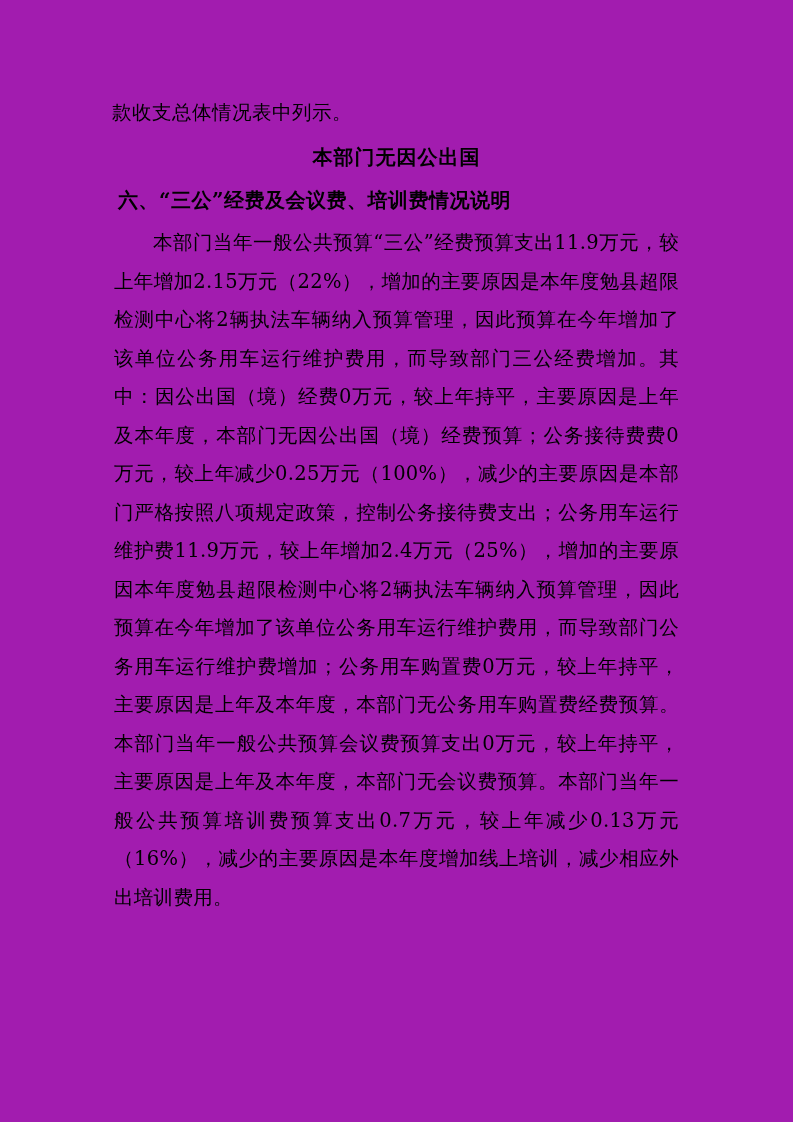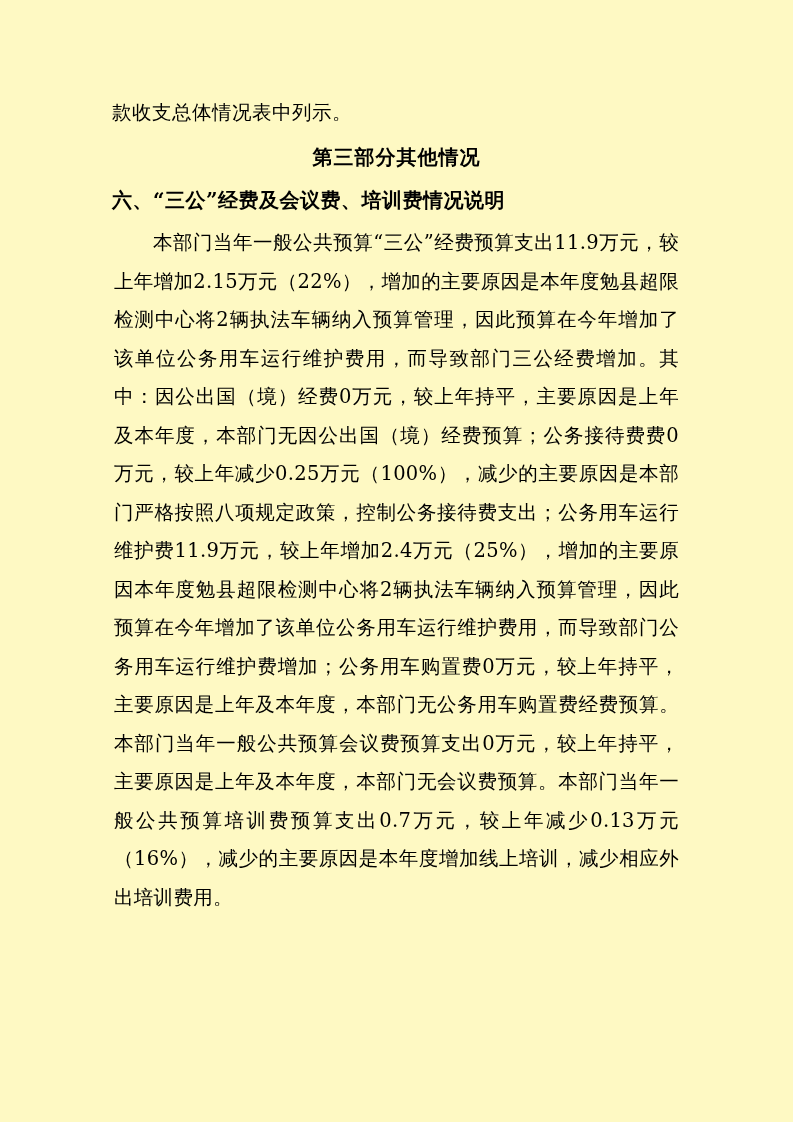--- a/index.html
+++ b/index.html
@@ -7,21 +7,21 @@
     padding: 0;
     background: #b8b8b8;
   }
   body {
     display: flex;
     justify-content: center;
   }
   .page {
     width: 793px;
     height: 1122px;
-    background: #fef9c3;
+    background: #a21caf;
     position: relative;
     box-sizing: border-box;
     padding: 96px 112px 60px 112px;
     font-family: "DejaVu Serif", "Liberation Serif", serif;
     color: #000000;
     overflow: hidden;
   }
   .doc-body {
     width: 100%;
   }
@@ -38,37 +38,37 @@
     font-weight: bold;
     text-align: center;
     margin: 0 0 8px 0;
     letter-spacing: 1px;
   }
   .heading-sub {
     font-size: 20px;
     line-height: 36px;
     font-weight: bold;
     text-align: left;
-    margin: 0 0 6px 0;
+    margin: 0 0 6px 6px;
     letter-spacing: 0.5px;
   }
   .para {
     font-size: 19.5px;
     line-height: 38.5px;
     text-align: justify;
     text-justify: inter-character;
     text-align-last: left;
     margin: 2px;
     text-indent: 2em;
     letter-spacing: 0.3px;
   }
 </style>
 </head>
 <body>
 
 <div class="page">
   <div class="doc-body">
     <p class="line-first">款收支总体情况表中列示。</p>
-    <h2 class="heading-center">第三部分其他情况</h2>
+    <h2 class="heading-center">本部门无因公出国</h2>
     <h3 class="heading-sub">六、“三公”经费及会议费、培训费情况说明</h3>
     <p class="para">本部门当年一般公共预算“三公”经费预算支出11.9万元，较上年增加2.15万元（22%），增加的主要原因是本年度勉县超限检测中心将2辆执法车辆纳入预算管理，因此预算在今年增加了该单位公务用车运行维护费用，而导致部门三公经费增加。其中：因公出国（境）经费0万元，较上年持平，主要原因是上年及本年度，本部门无因公出国（境）经费预算；公务接待费费0万元，较上年减少0.25万元（100%），减少的主要原因是本部门严格按照八项规定政策，控制公务接待费支出；公务用车运行维护费11.9万元，较上年增加2.4万元（25%），增加的主要原因本年度勉县超限检测中心将2辆执法车辆纳入预算管理，因此预算在今年增加了该单位公务用车运行维护费用，而导致部门公务用车运行维护费增加；公务用车购置费0万元，较上年持平，主要原因是上年及本年度，本部门无公务用车购置费经费预算。本部门当年一般公共预算会议费预算支出0万元，较上年持平，主要原因是上年及本年度，本部门无会议费预算。本部门当年一般公共预算培训费预算支出0.7万元，较上年减少0.13万元（16%），减少的主要原因是本年度增加线上培训，减少相应外出培训费用。</p>
   </div>
 </div>
 
 </body></html>

